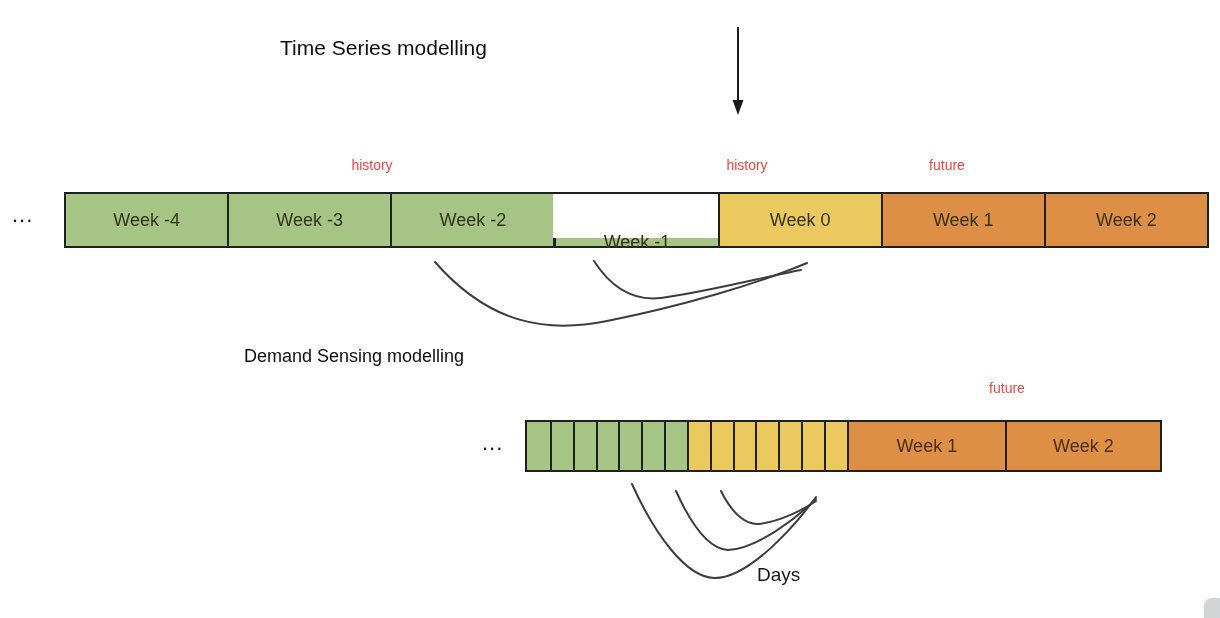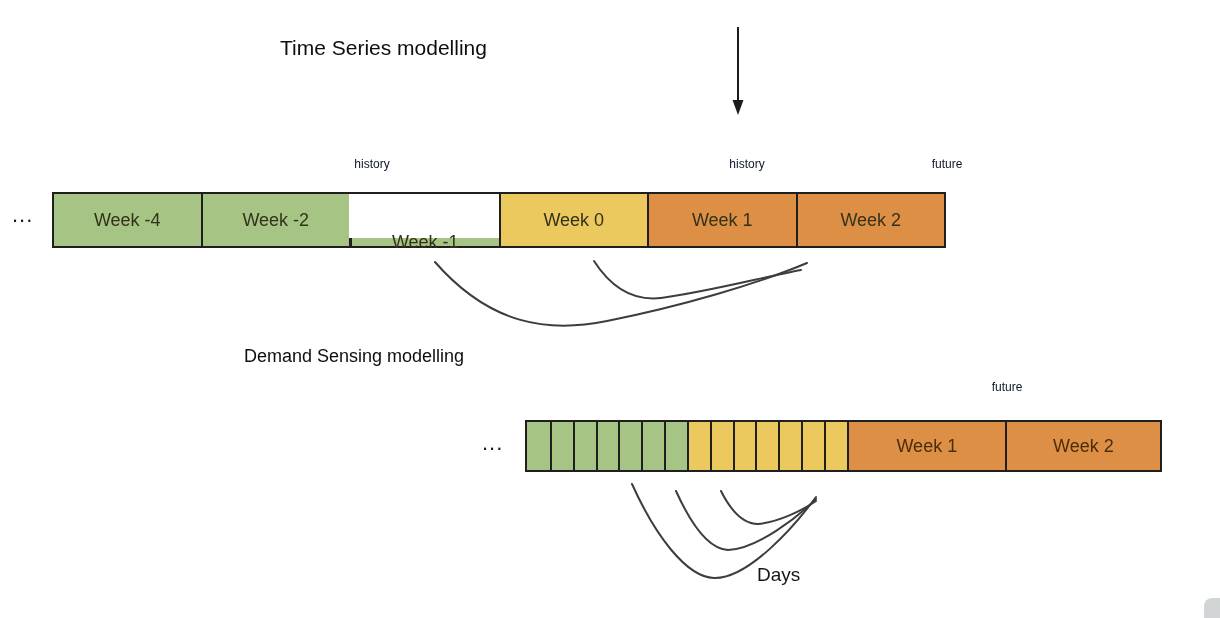--- a/index.html
+++ b/index.html
@@ -14,33 +14,33 @@
     position:relative;
     overflow:hidden;
     color:var(--ink);
   }
   .canvas{position:absolute;inset:0;width:1220px;height:618px;}
 
   .section-title{position:absolute;font-weight:normal;color:#0e0e0e;white-space:nowrap;}
   #ts-title{left:280px;top:36px;font-size:21px;}
   #ds-title{left:244px;top:346px;font-size:18px;}
 
-  .zone-label{position:absolute;font-size:12px;color:#0f172a;transform:translateX(-50%);white-space:nowrap;}
+  .zone-label{position:absolute;font-size:14px;color:#ef4444;transform:translateX(-50%);white-space:nowrap;}
   #label-history{left:372px;top:157px;}
   #label-present{left:747px;top:157px;}
   #label-future-ts{left:947px;top:157px;}
   #label-future-ds{left:1007px;top:380px;transform:translateX(-50%);}
 
   .ellipsis{position:absolute;font-size:22px;letter-spacing:1px;color:#1a1a1a;}
   #ts-ellipsis{left:12px;top:202px;}
   #ds-ellipsis{left:482px;top:430px;}
 
   
   #ts-row{
-    position:absolute;left:52px;top:192px;width:894px;height:56px;
+    position:absolute;left:64px;top:192px;width:1145px;height:56px;
     display:flex;border:2px solid var(--border);background:var(--bg);
   }
   #ts-row .week-cell{
     flex:1 1 0;display:flex;align-items:center;justify-content:center;
     font-size:18px;color:#33311c;border-left:2px solid var(--border);
   }
   #ts-row .week-cell:first-child{border-left:none;}
   #ts-row .week-cell.thick-left{border-left-width:3px;margin-top:44px;}
   .green{background:var(--green);}
   .yellow{background:var(--yellow);}
@@ -78,20 +78,21 @@
   <div class="section-title" id="ts-title">Time Series modelling</div>
 
   <div class="zone-label" id="label-history">history</div>
   <div class="zone-label" id="label-present">history</div>
   <div class="zone-label" id="label-future-ts">future</div>
 
   <div class="ellipsis" id="ts-ellipsis">...</div>
 
   <div id="ts-row">
     <div class="week-cell green">Week -4</div>
+    <div class="week-cell green">Week -3</div>
     <div class="week-cell green">Week -2</div>
     <div class="week-cell thick-left green">Week -1</div>
     <div class="week-cell yellow">Week 0</div>
     <div class="week-cell orange">Week 1</div>
     <div class="week-cell orange">Week 2</div>
   </div>
 
   <div class="section-title" id="ds-title">Demand Sensing modelling</div>
 
   <div class="zone-label" id="label-future-ds">future</div>

